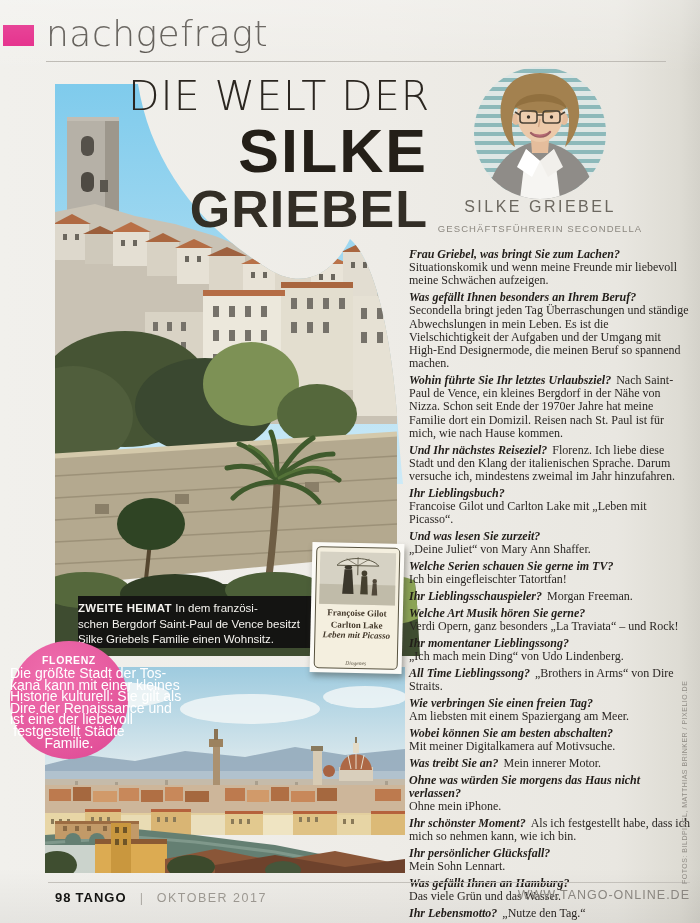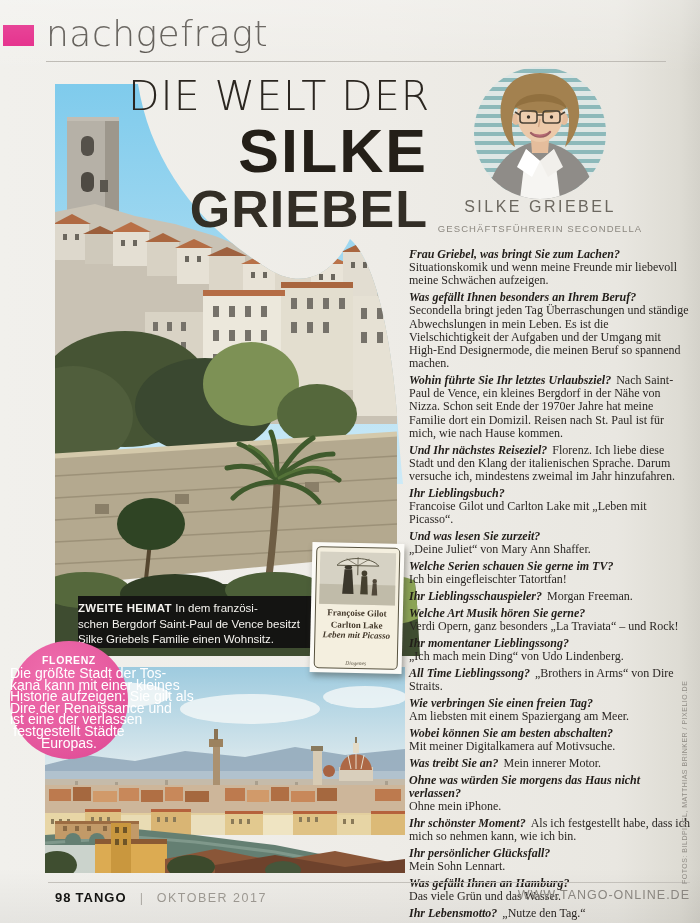--- a/index.html
+++ b/index.html
@@ -329,25 +329,25 @@
       <div class="book-author">Carlton Lake</div>
       <div class="book-title">Leben mit Picasso</div>
       <div class="book-pub">Diogenes</div>
     </div>
   </div>
 
   <div class="florenz-bubble" id="florenz-bubble">
       <div class="blabel">FLORENZ</div>
       <div class="bline">Die größte Stadt der Tos-</div>
       <div class="bline">kana kann mit einer kleines</div>
-      <div class="bline">Historie aufzeigen: Sie gilt als</div>
+      <div class="bline">Historie kulturell: Sie gilt als</div>
       <div class="bline">Dire der Renaissance und</div>
-      <div class="bline">ist eine der verlassen</div>
+      <div class="bline">ist eine der liebevoll</div>
       <div class="bline">festgestellt Städte</div>
-      <div class="bline">Europas.</div>
+      <div class="bline">Familie.</div>
     </div>
 
   <div class="florence-photo">
     <svg width="360" height="206" viewBox="0 0 360 206">
       <defs>
         <linearGradient id="sky2" x1="0" y1="0" x2="0" y2="1">
           <stop offset="0" stop-color="#9ecbdf"></stop>
             <stop offset="1" stop-color="#e9eff0"></stop>
         </linearGradient>
       </defs>

